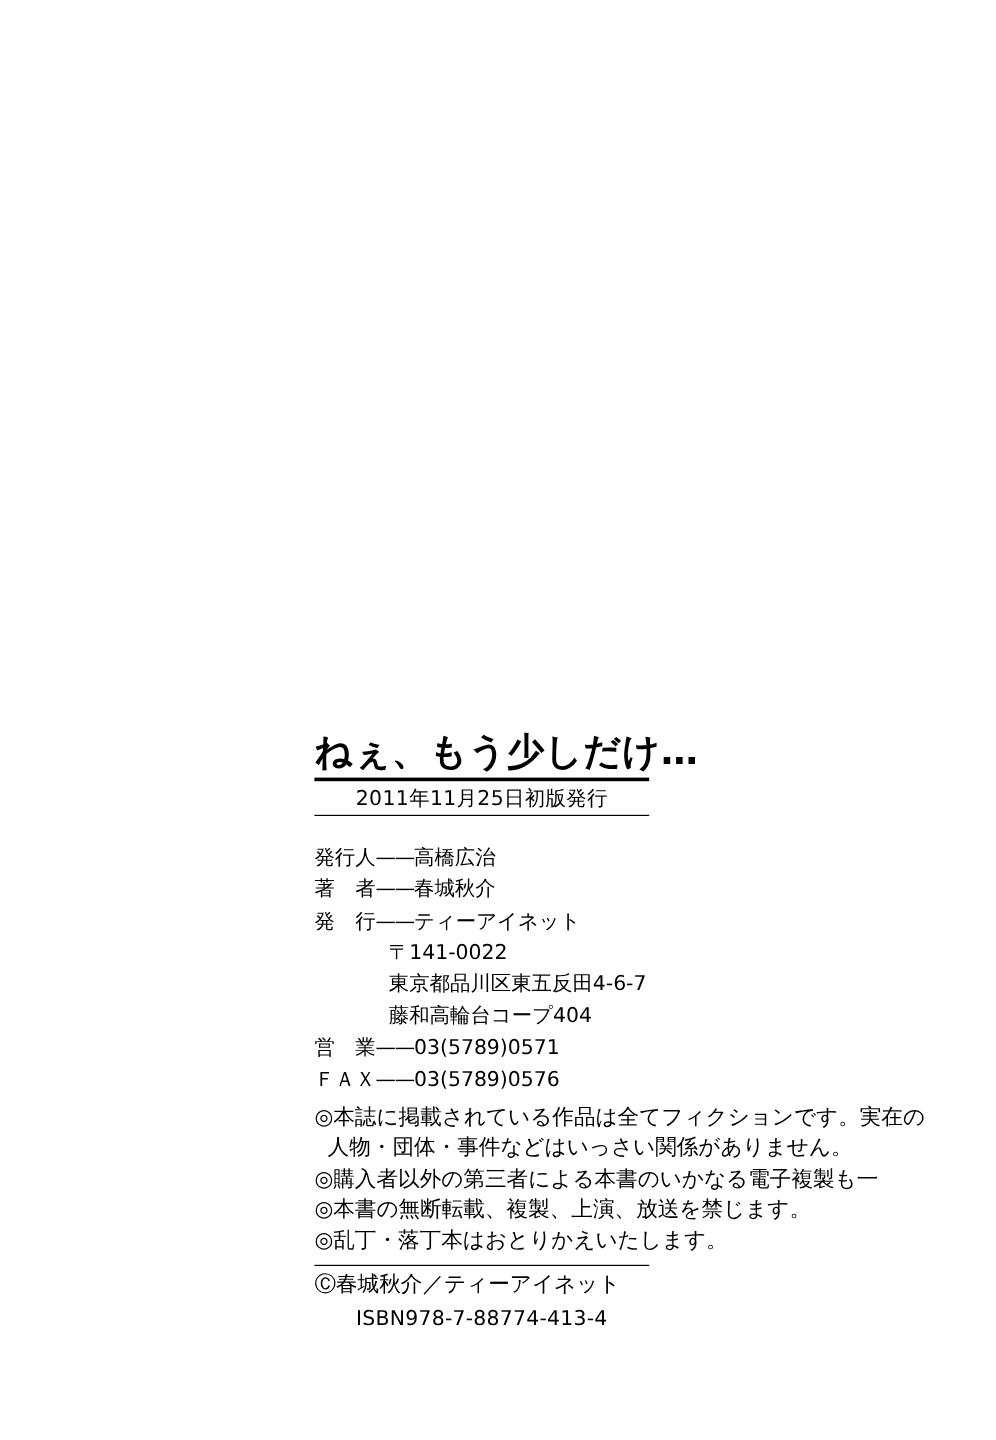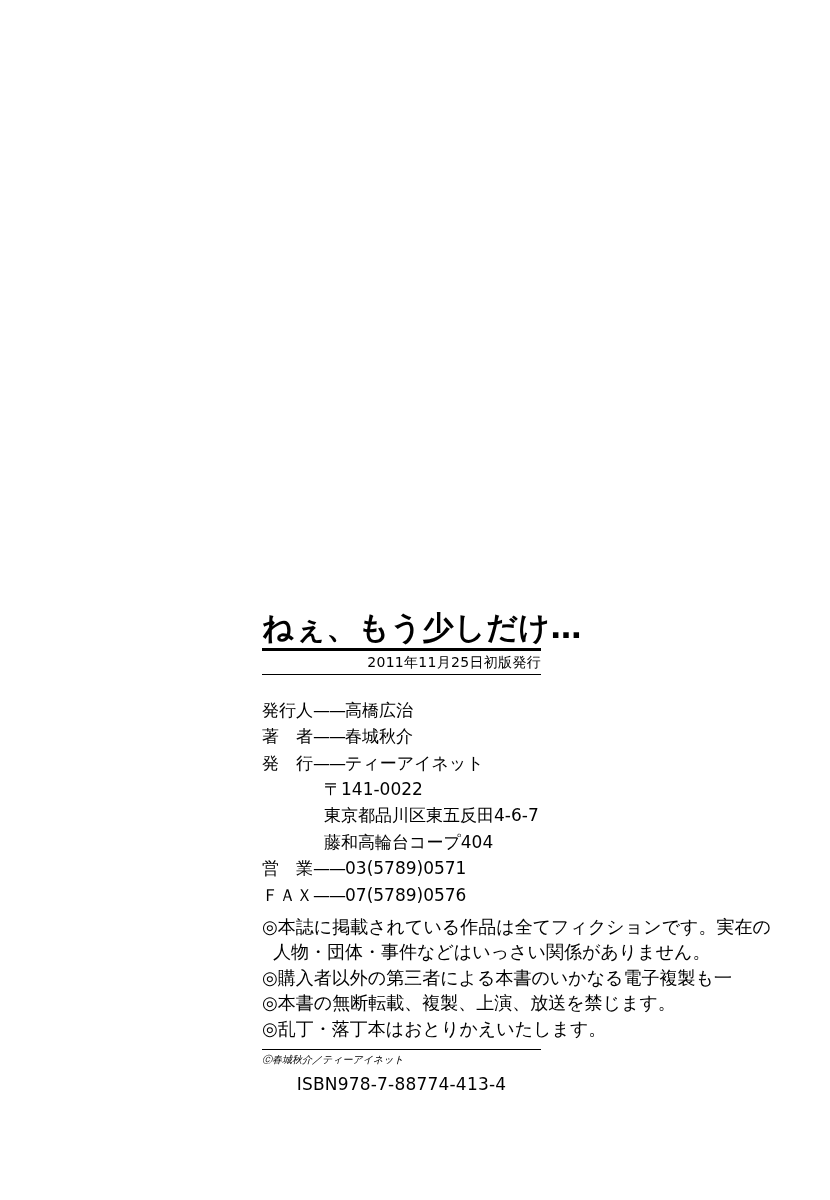--- a/index.html
+++ b/index.html
@@ -42,22 +42,22 @@
   }
 
   .rule-thick {
     border: none;
     border-top: 3px solid #000;
     margin: 4px 0 3px 0;
     width: 279px;
   }
 
   .pub-date {
-    font-size: 14px;
-    text-align: right;
+    font-size: 17px;
+    text-align: center;
     width: 279px;
     margin: 0 0 2px 0;
     letter-spacing: 0.3px;
     white-space: nowrap;
   }
 
   .rule-thin {
     border: none;
     border-top: 1.5px solid #000;
     margin: 0 0 0 0;
@@ -101,23 +101,22 @@
     text-align: center;
   }
 
   .copyright-rule {
     border: none;
     border-top: 1.2px solid #000;
     margin: 7px 0 3px 0;
     width: 279px;
   }
   .copyright {
-    font-size: 10px;
+    font-size: 18px;
     white-space: nowrap;
-    font-style: italic;
   }
   .isbn {
     margin-top: 7px;
     font-size: 17px;
     text-align: center;
     width: 279px;
     letter-spacing: 0.2px;
     white-space: nowrap;
   }
 </style>
@@ -147,21 +146,21 @@
       </span>
 
       <span class="addr-line">〒141-0022</span>
       <span class="addr-line">東京都品川区東五反田4-6-7</span>
       <span class="addr-line">藤和高輪台コープ404</span>
 
       <span class="credit-row">
         <span class="credit-label">営　業</span><span class="credit-dash">——</span><span>03(5789)0571</span>
       </span>
       <span class="credit-row">
-        <span class="credit-label">ＦＡＸ</span><span class="credit-dash">——</span><span>07(5789)0576</span>
+        <span class="credit-label">ＦＡＸ</span><span class="credit-dash">——</span><span>03(5789)0576</span>
       </span>
     </div>
 
     <div class="notes">
       <span class="note-line"><span>◎</span><span>本誌に掲載されている作品は全てフィクションです。実在の</span></span>
       <span class="note-indent"><span>人物・団体・事件などはいっさい関係がありません。</span></span>
 
       <span class="note-line"><span>◎</span><span>購入者以外の第三者による本書のいかなる電子複製も一</span></span>
 
       <span class="note-line"><span>◎</span><span>本書の無断転載、複製、上演、放送を禁じます。</span></span>

